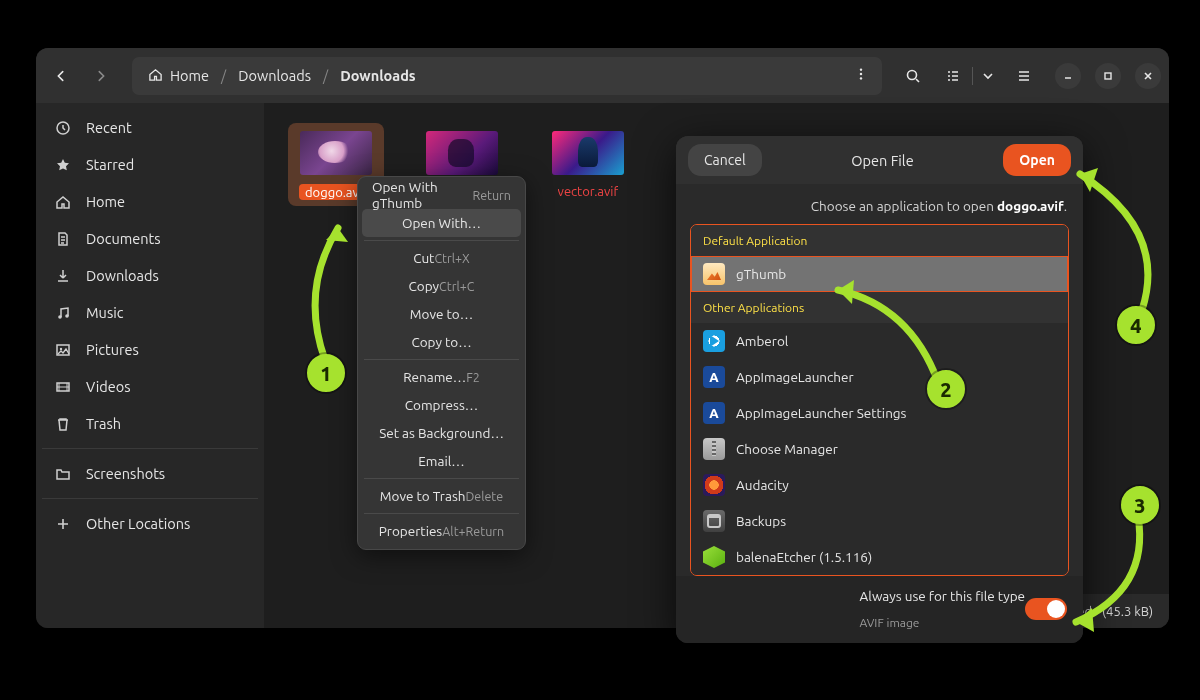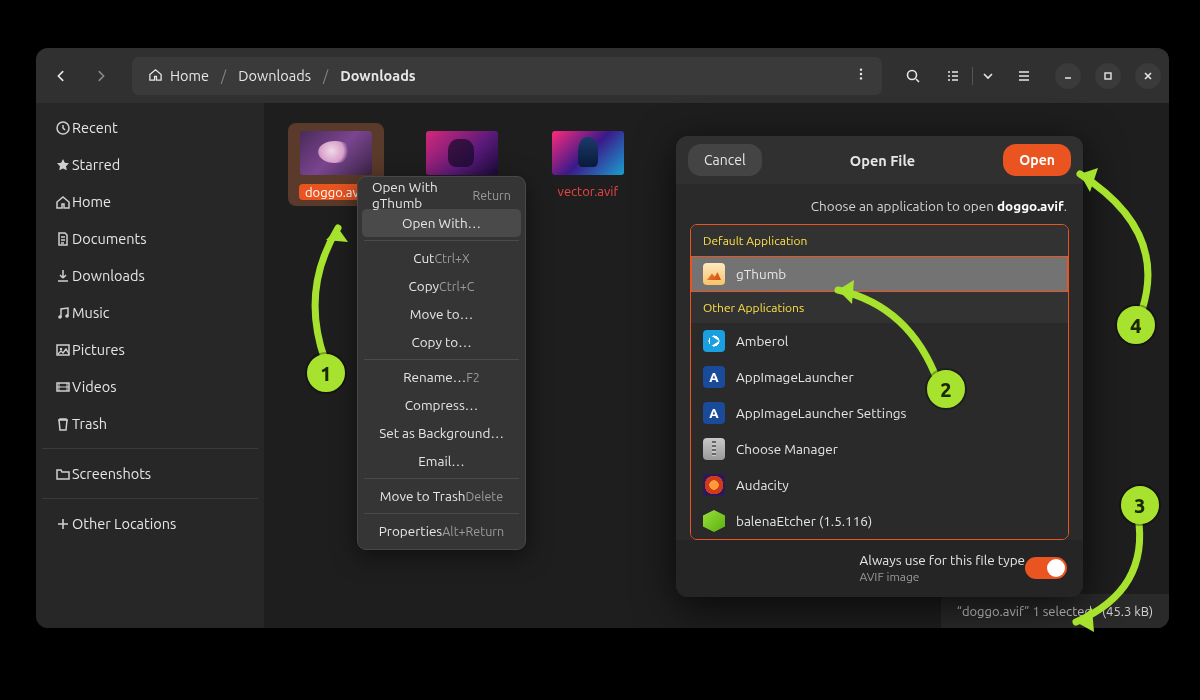--- a/index.html
+++ b/index.html
@@ -12,21 +12,21 @@
 .path-seg{display:flex;align-items:center;gap:7px;padding:0 12px;height:34px;border-radius:6px;color:#e6e6e6;cursor:pointer;font-size:14.5px}
 .path-seg.current{font-weight:700}
 .path-sep{color:#888}
 .path-kebab{margin-left:auto;padding:0 10px;color:#e6e6e6;cursor:pointer}
 .tb-btn{width:34px;height:34px;border-radius:6px;display:flex;align-items:center;justify-content:center;color:#e6e6e6;cursor:pointer}
 .tb-split{display:flex;align-items:center}
 .tb-split .sep{width:1px;height:18px;background:#555;margin:0 2px}
 .win-circle{width:26px;height:26px;border-radius:50%;background:#3a3a3a;display:flex;align-items:center;justify-content:center;color:#e6e6e6;margin-left:8px;cursor:pointer}
 .body{flex:1;display:flex;min-height:0}
 .sidebar{width:228px;background:#272727;padding:6px;display:flex;flex-direction:column}
-.side-item{display:flex;align-items:center;height:37px;padding:0 12px;border-radius:6px;color:#e6e6e6;cursor:pointer;font-size:14.5px}
+.side-item{display:flex;align-items:center;gap:14px;height:37px;padding:0 12px;border-radius:6px;color:#e6e6e6;cursor:pointer;font-size:14.5px}
 .side-sep{height:1px;background:#3a3a3a;margin:6px 0}
 .side-icon{width:18px;display:flex;justify-content:center;color:#cfcfcf}
 .main{flex:1;background:#1e1e1e;position:relative;padding:20px 24px}
 .icons-row{display:flex;gap:30px}
 .file-tile{width:96px;display:flex;flex-direction:column;align-items:center;gap:9px;border-radius:8px;padding:8px 2px 6px;text-align:center}
 .file-tile.selected{background:#5a3a2a}
 .thumb{width:72px;height:44px;border-radius:3px;background:#333;position:relative;overflow:hidden}
 .thumb.a{background:linear-gradient(135deg,#4a2a5a 0%,#7a4590 50%,#3a2545 100%)}
 .thumb.a::after{content:"";position:absolute;left:18px;top:10px;width:34px;height:22px;background:radial-gradient(circle at 40% 45%,#f0d8e8 0%,#d89fc8 50%,transparent 70%);border-radius:50%}
 .thumb.b{background:linear-gradient(135deg,#d4287a 0%,#5a1a7a 60%,#1a0a3a 100%)}
@@ -40,33 +40,33 @@
 .ctx{position:absolute;left:357px;top:176px;width:169px;background:#353535;border:1px solid #484848;border-radius:9px;padding:4px;box-shadow:0 6px 24px rgba(0,0,0,.5);z-index:50}
 .ctx-item{display:flex;align-items:center;justify-content:center;height:28px;padding:0 10px;border-radius:5px;font-size:13.5px;color:#e6e6e6;cursor:pointer}
 .ctx-item.hover{background:#4a4a4a}
 .ctx-accel{color:#9a9a9a;font-size:12.5px}
 .ctx-sep{height:1px;background:#4a4a4a;margin:3px 2px}
 
 .dialog{position:absolute;left:676px;top:136px;width:407px;background:#2a2a2a;border-radius:12px;box-shadow:0 10px 40px rgba(0,0,0,.7);z-index:60;overflow:hidden;display:flex;flex-direction:column}
 .dlg-header{height:48px;display:flex;align-items:center;justify-content:space-between;padding:0 12px;background:#303030}
 .dlg-btn{height:32px;padding:0 16px;border-radius:13px;background:#444;color:#e6e6e6;display:flex;align-items:center;font-size:14px;cursor:pointer;border:none}
 .dlg-btn.primary{background:#e95420;color:#fff;font-weight:600}
-.dlg-title{font-size:14.5px;font-weight:700}
+.dlg-title{font-size:14.5px;font-weight:400}
 .dlg-sub{text-align:right;font-size:13.5px;color:#d4d4d4;padding:14px 16px 10px}
 .dlg-sub b{color:#fff;font-weight:700}
 .app-frame{margin:0 14px;border:1px solid #e95420;border-radius:7px;overflow:hidden}
 .section-hdr{background:#323232;padding:9px 12px;font-size:12px;font-weight:400;color:#fde047}
 .app-row{display:flex;align-items:center;gap:11px;height:36px;padding:0 12px;font-size:13.5px;color:#e6e6e6;cursor:pointer;background:#2a2a2a}
 .app-row.selected{background:#737373;outline:1px solid #e95420;outline-offset:-1px}
 .app-icon{width:22px;height:22px;border-radius:4px;flex:none}
 .dlg-footer{display:flex;align-items:center;justify-content:flex-end;padding:12px 16px 14px;background:#252525}
 .toggle{width:42px;height:22px;border-radius:11px;background:#e95420;position:relative;cursor:pointer}
 .toggle::after{content:"";position:absolute;right:2px;top:2px;width:18px;height:18px;border-radius:50%;background:#fff}
 .ft-label{font-size:13.5px;color:#e6e6e6}
-.ft-sub{font-size:12px;color:#9a9a9a;margin-top:2px}
+.ft-sub{font-size:12px;color:#9a9a9a;margin-top:12px}
 
 .callout{position:absolute;width:38px;height:38px;border-radius:50%;background:#a6e22e;color:#1a2a00;font-weight:800;font-size:20px;display:flex;align-items:center;justify-content:center;z-index:90;border:3px solid #a6e22e;box-shadow:0 0 0 2px rgba(0,0,0,.3)}
 svg.arrow{position:absolute;z-index:85;pointer-events:none}
 .arrow path{stroke:#a6e22e;stroke-width:7;fill:none;stroke-linecap:round}
 .arrow polygon{fill:#a6e22e}
 
 .ic-gthumb{background:linear-gradient(#ffe9c0,#f7c36a);position:relative}
 .ic-gthumb::after{content:"";position:absolute;left:4px;top:9px;width:14px;height:8px;background:linear-gradient(135deg,#f08030,#d05010);clip-path:polygon(0 100%,35% 20%,55% 60%,75% 0,100% 100%)}
 .ic-amberol{background:radial-gradient(circle,#fff 35%,#1a9fe0 36%);position:relative}
 .ic-amberol::after{content:"";position:absolute;left:7px;top:5px;border-left:9px solid #1a9fe0;border-top:6px solid transparent;border-bottom:6px solid transparent}
@@ -356,20 +356,24 @@
           <div class="app-icon ic-appimg">A</div>
           <span>AppImageLauncher Settings</span>
         </div>
         <div class="app-row">
           <div class="app-icon ic-archive"></div>
           <span>Choose Manager</span>
         </div>
         <div class="app-row">
           <div class="app-icon ic-audacity"></div>
           <span>Audacity</span>
+        </div>
+        <div class="app-row">
+          <div class="app-icon ic-backups"></div>
+          <span>Backups</span>
         </div>
         <div class="app-row">
           <div class="app-icon ic-balena"></div>
           <span>balenaEtcher (1.5.116)</span>
         </div>
       </div>
   </div>
   <div class="dlg-footer">
     <div>
       <div class="ft-label">Always use for this file type</div>

